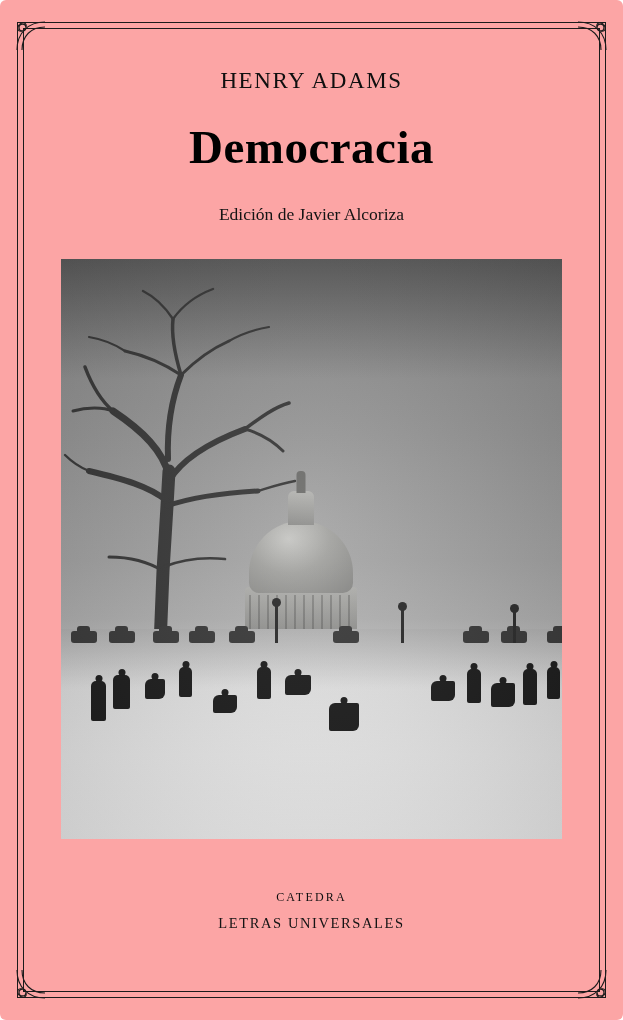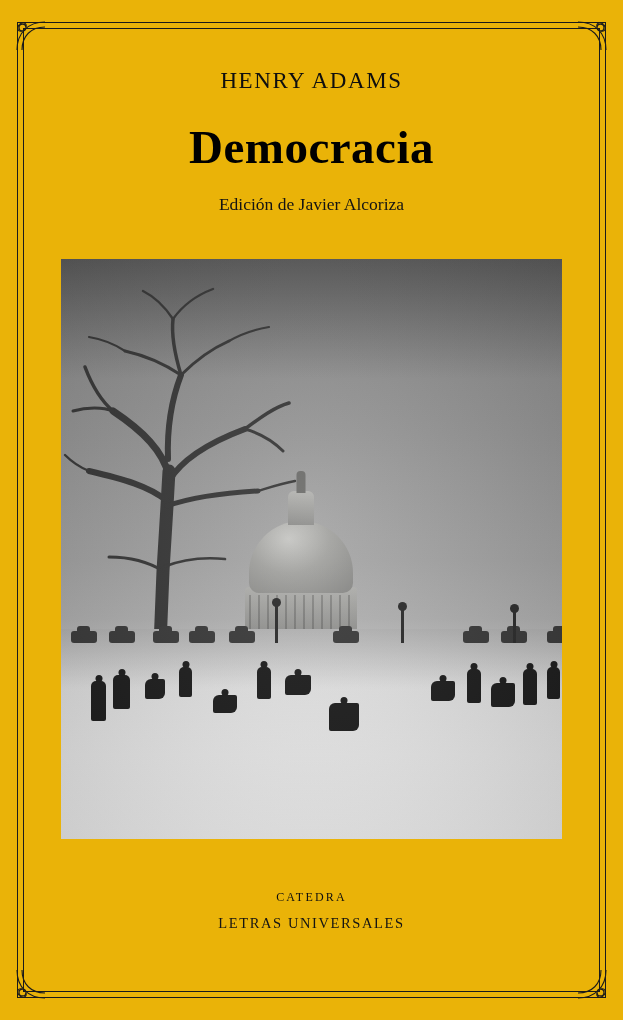--- a/index.html
+++ b/index.html
@@ -11,22 +11,23 @@
     width: 623px;
     height: 1020px;
     overflow: hidden;
     font-family: "Liberation Serif", serif;
   }
 
   .book-cover {
     position: relative;
     width: 623px;
     height: 1020px;
-    background: #eab308;
+    background: #fca5a5;
     box-sizing: border-box;
+    border-radius: 6px;
   }
 
   
   .frame-outer {
     position: absolute;
     left: 17px;
     top: 22px;
     right: 17px;
     bottom: 22px;
     border: 1.5px solid #1b1b1b;
@@ -77,21 +78,21 @@
 
   .title {
     margin-top: 26px;
     font-size: 47px;
     font-weight: bold;
     color: #000;
     letter-spacing: 0.5px;
   }
 
   .editor {
-    margin-top: 20px;
+    margin-top: 30px;
     font-size: 17.5px;
     color: #141414;
   }
 
   
   .photo-wrap {
     position: absolute;
     left: 21px;
     right: 21px;
     top: 215px;

